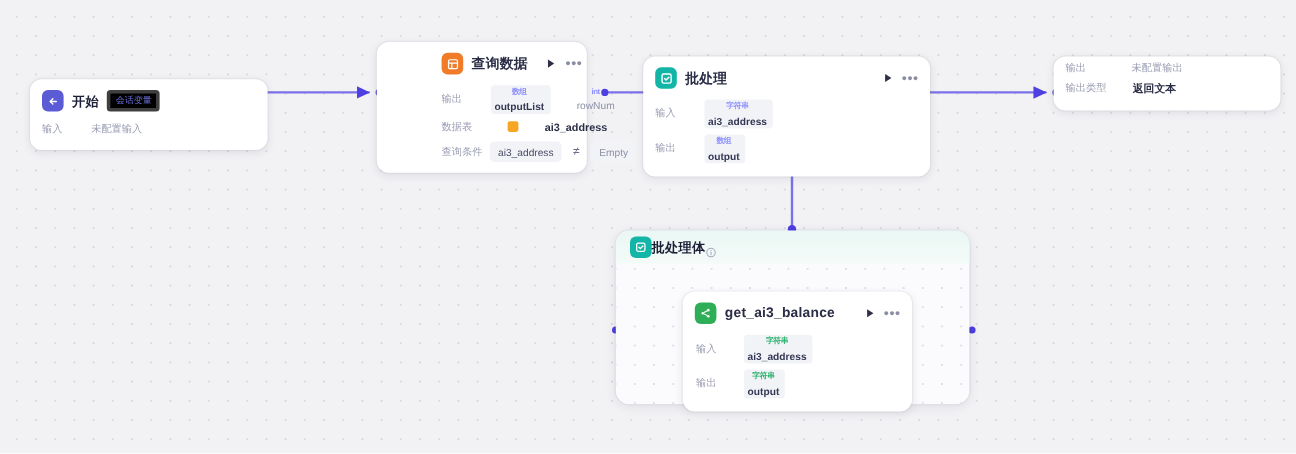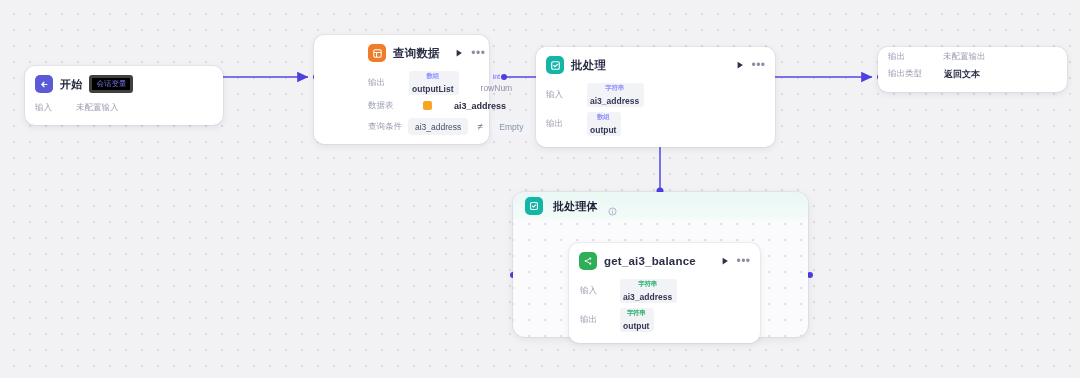--- a/index.html
+++ b/index.html
@@ -213,21 +213,21 @@
     box-shadow: 0 2px 9px rgba(28, 31, 54, 0.08),
                 0 0 0 1px rgba(28, 31, 54, 0.05);
     box-sizing: border-box;
     overflow: hidden;
   }
   #loop-header {
     height: 28px;
     background: linear-gradient(180deg, #eaf7f4 0%, #f4fbf9 100%);
     display: flex;
     align-items: center;
-    gap: 10px;
+    gap: 0;
     padding: 0 12px;
     box-sizing: border-box;
   }
 </style>
 </head>
 <body>
 
 <div id="canvas">
 
   <svg id="edges" viewBox="0 0 1080 378">

